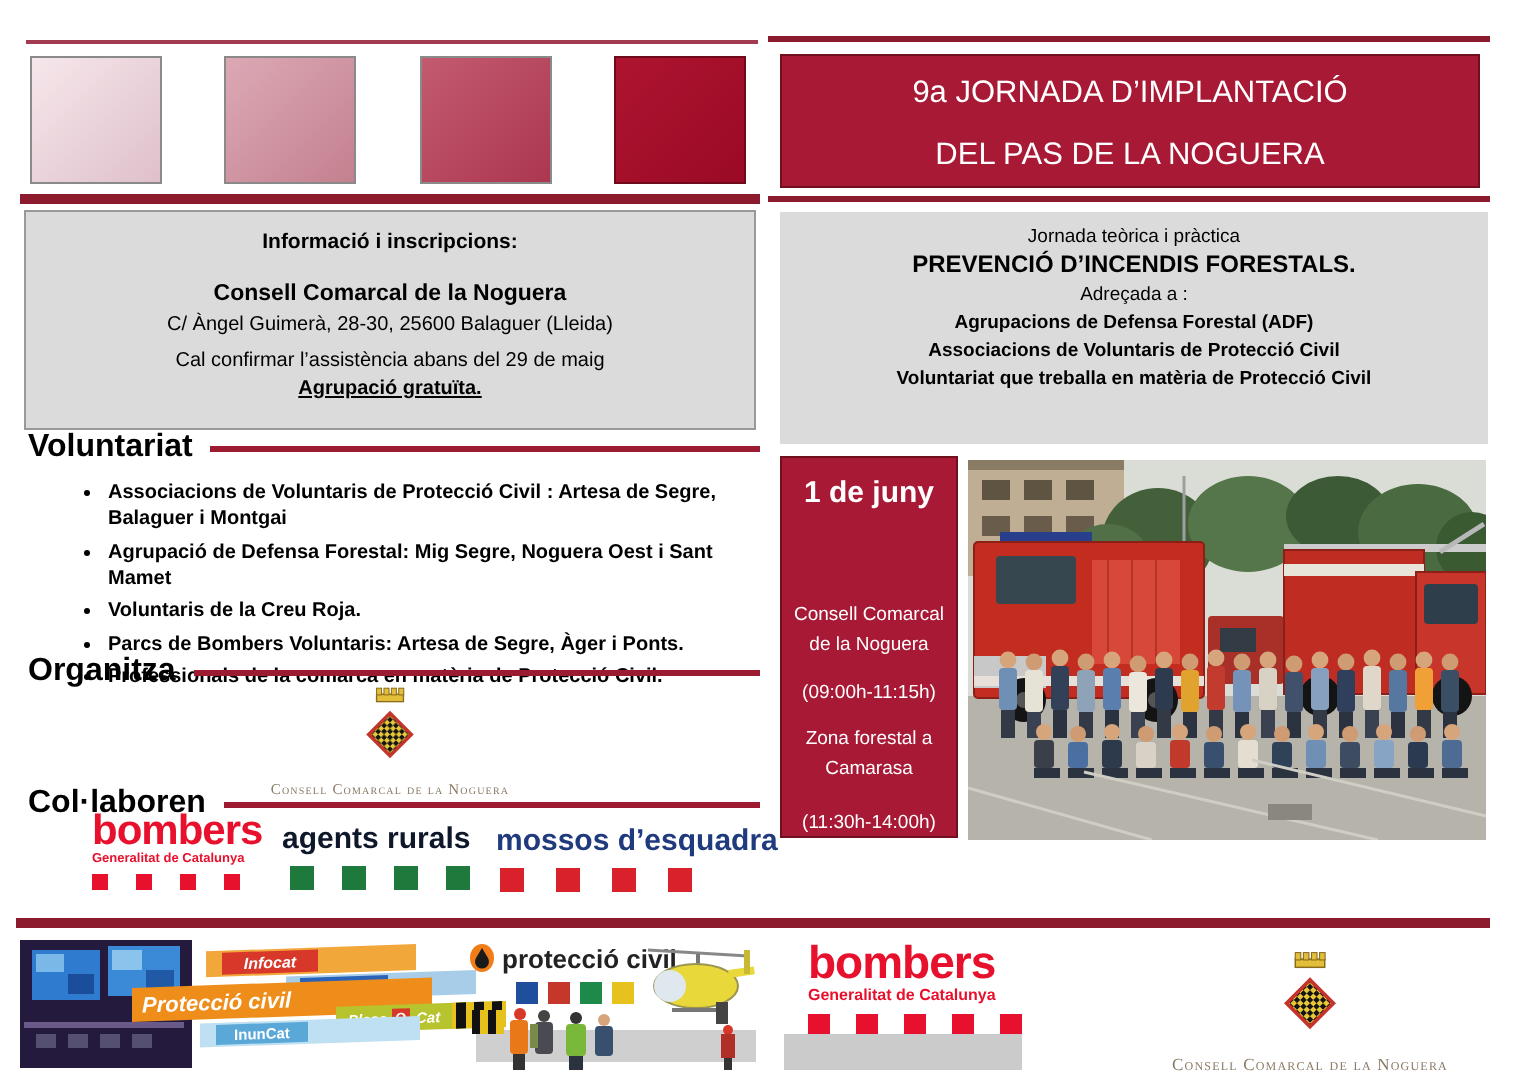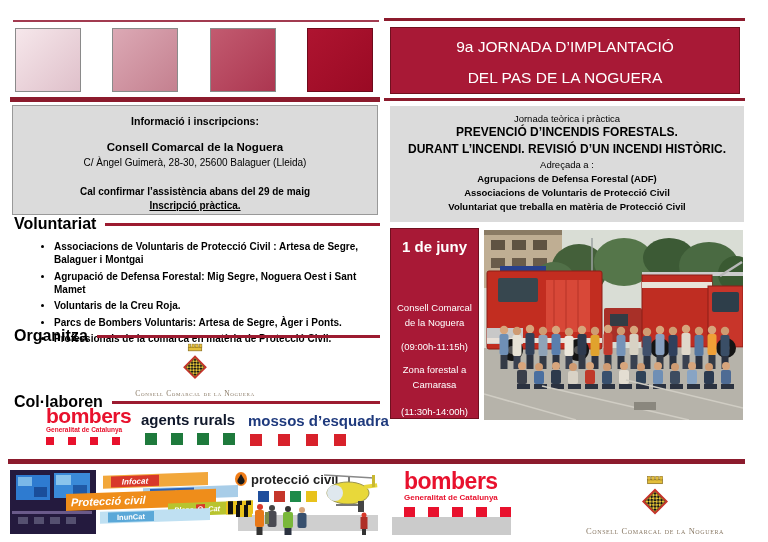--- a/index.html
+++ b/index.html
@@ -16,21 +16,21 @@
   .sq4 { left:307px; background:linear-gradient(135deg,#AE1430,#9A0A24); border-color:#6e0a1c; }
   .lc-thickline { position:absolute; left:10px; top:97px; width:370px; height:5px; background:#8C1B2D; }
 
   .info-left { position:absolute; left:12px; top:105px; width:366px; height:110px;
                background:#DBDBDB; border:1px solid #999; text-align:center; padding-top:8px;
                font-size:10px; line-height:1.35; }
   .il-h   { font-weight:bold; font-size:10.5px; margin-bottom:12px; }
   .il-org { font-weight:bold; font-size:11.5px; }
   .il-addr{ font-size:10px; }
   .il-contact { font-weight:bold; }
-  .il-note { font-weight:bold; margin-top:16px; }
+  .il-note { font-weight:normal; margin-top:5px; }
   .il-note2 { font-weight:bold; text-decoration:underline; }
 
   .sec-h { position:absolute; left:14px; width:366px; display:flex; align-items:center; gap:9px; }
   .sec-h span { font-size:16px; font-weight:bold; white-space:nowrap; }
   .sec-h .rule { flex:1; height:3px; background:#9C1B30; }
   .sech-dest { top:215px; }
   .sech-org  { top:327px; }
   .sech-col  { top:393px; }
 
   ul.dest { position:absolute; left:40px; top:240px; width:344px; list-style:disc; padding-left:14px; }
@@ -102,21 +102,21 @@
   <div class="sq sq2"></div>
   <div class="sq sq3"></div>
   <div class="sq sq4"></div>
   <div class="lc-thickline"></div>
 
   <div class="info-left">
     <div class="il-h">Informació i inscripcions:</div>
     <div class="il-org">Consell Comarcal de la Noguera</div>
     <div class="il-addr">C/ Àngel Guimerà, 28-30, 25600 Balaguer (Lleida)</div>
     <div class="il-note">Cal confirmar l’assistència abans del 29 de maig</div>
-    <div class="il-note2 il-contact">Inscripció pràctica.</div>
+    <div class="il-note2 il-contact">Agrupació gratuïta.</div>
   </div>
 
   <div class="sec-h sech-dest">
     <span>Voluntariat</span>
     <i class="rule"></i>
   </div>
   <ul class="dest">
     <li>Associacions de Voluntaris de Protecció Civil : Artesa de Segre, Balaguer i Montgai</li>
     <li>Agrupació de Defensa Forestal:  Mig Segre, Noguera Oest i Sant Mamet</li>
     <li>Voluntaris de la Creu Roja.</li>
@@ -189,21 +189,20 @@
   <div class="rc-topline"></div>
   <div class="title-box">
     <div class="l1">9a JORNADA D’IMPLANTACIÓ</div>
     <div class="l2">DEL PAS DE LA NOGUERA</div>
   </div>
   <div class="rc-midline"></div>
 
   <div class="info-right">
     <div class="ir-kicker">Jornada teòrica i pràctica</div>
     <div class="ir-title">PREVENCIÓ D’INCENDIS FORESTALS.</div>
-    <div class="ir-title">DURANT L’INCENDI. REVISIÓ D’UN INCENDI HISTÒRIC.</div>
     <div class="ir-addr">Adreçada a :</div>
     <div class="ir-aud">Agrupacions de Defensa Forestal (ADF)</div>
     <div class="ir-aud">Associacions de Voluntaris de Protecció Civil</div>
     <div class="ir-aud">Voluntariat que treballa en matèria de Protecció Civil</div>
   </div>
 
   <div class="date-box">
     <div class="db-date">1 de juny</div>
     <div class="db-loc1">
       <div>Consell Comarcal</div>

